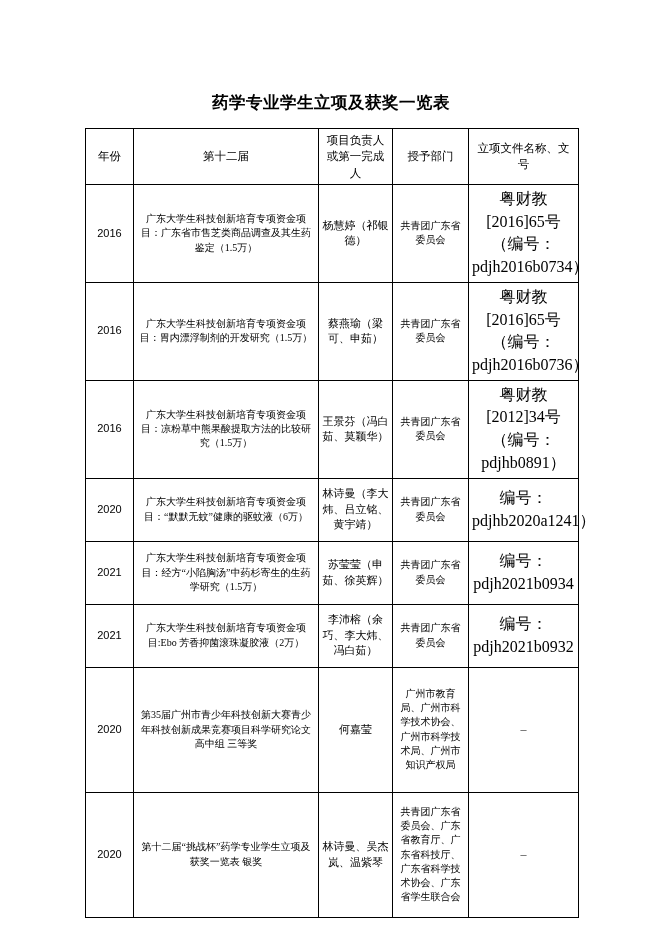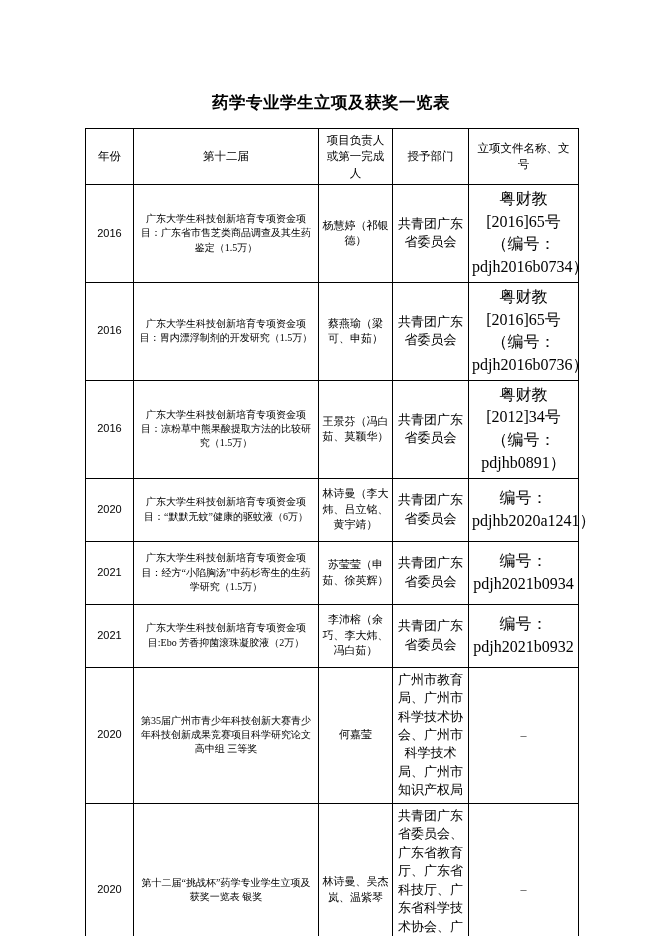--- a/index.html
+++ b/index.html
@@ -74,21 +74,21 @@
     font-size: 10px;
     padding-left: 6px;
     padding-right: 6px;
     margin-left: 32px;
   }
   td.leader {
     font-size: 11px;
     line-height: 1.45;
   }
   td.dept {
-    font-size: 13px;
+    font-size: 10px;
     line-height: 1.45;
     margin-left: 30px;
   }
   td.docno {
     font-size: 16px;
     line-height: 1.48;
     padding-left: 4px;
     padding-right: 4px;
   }
   td.dash {

